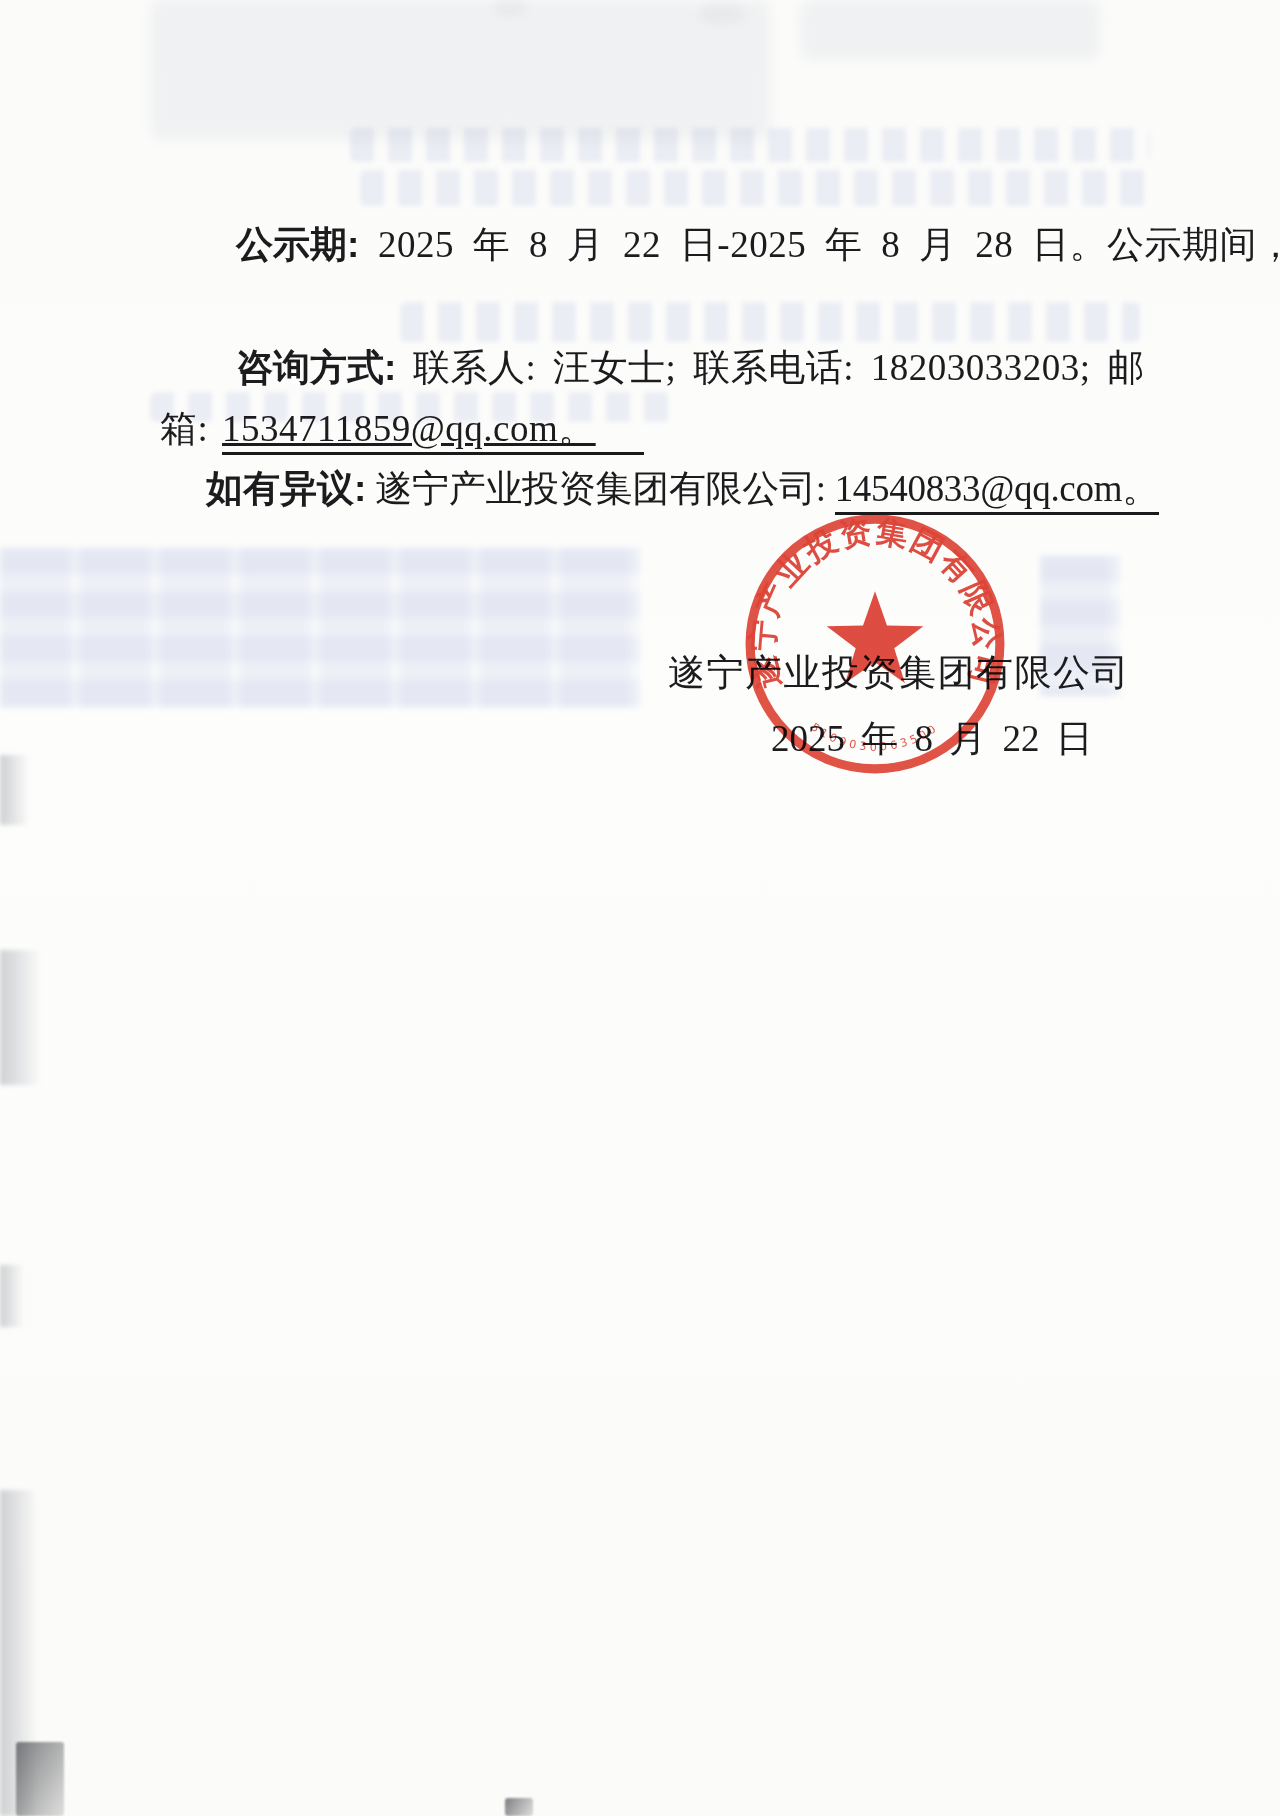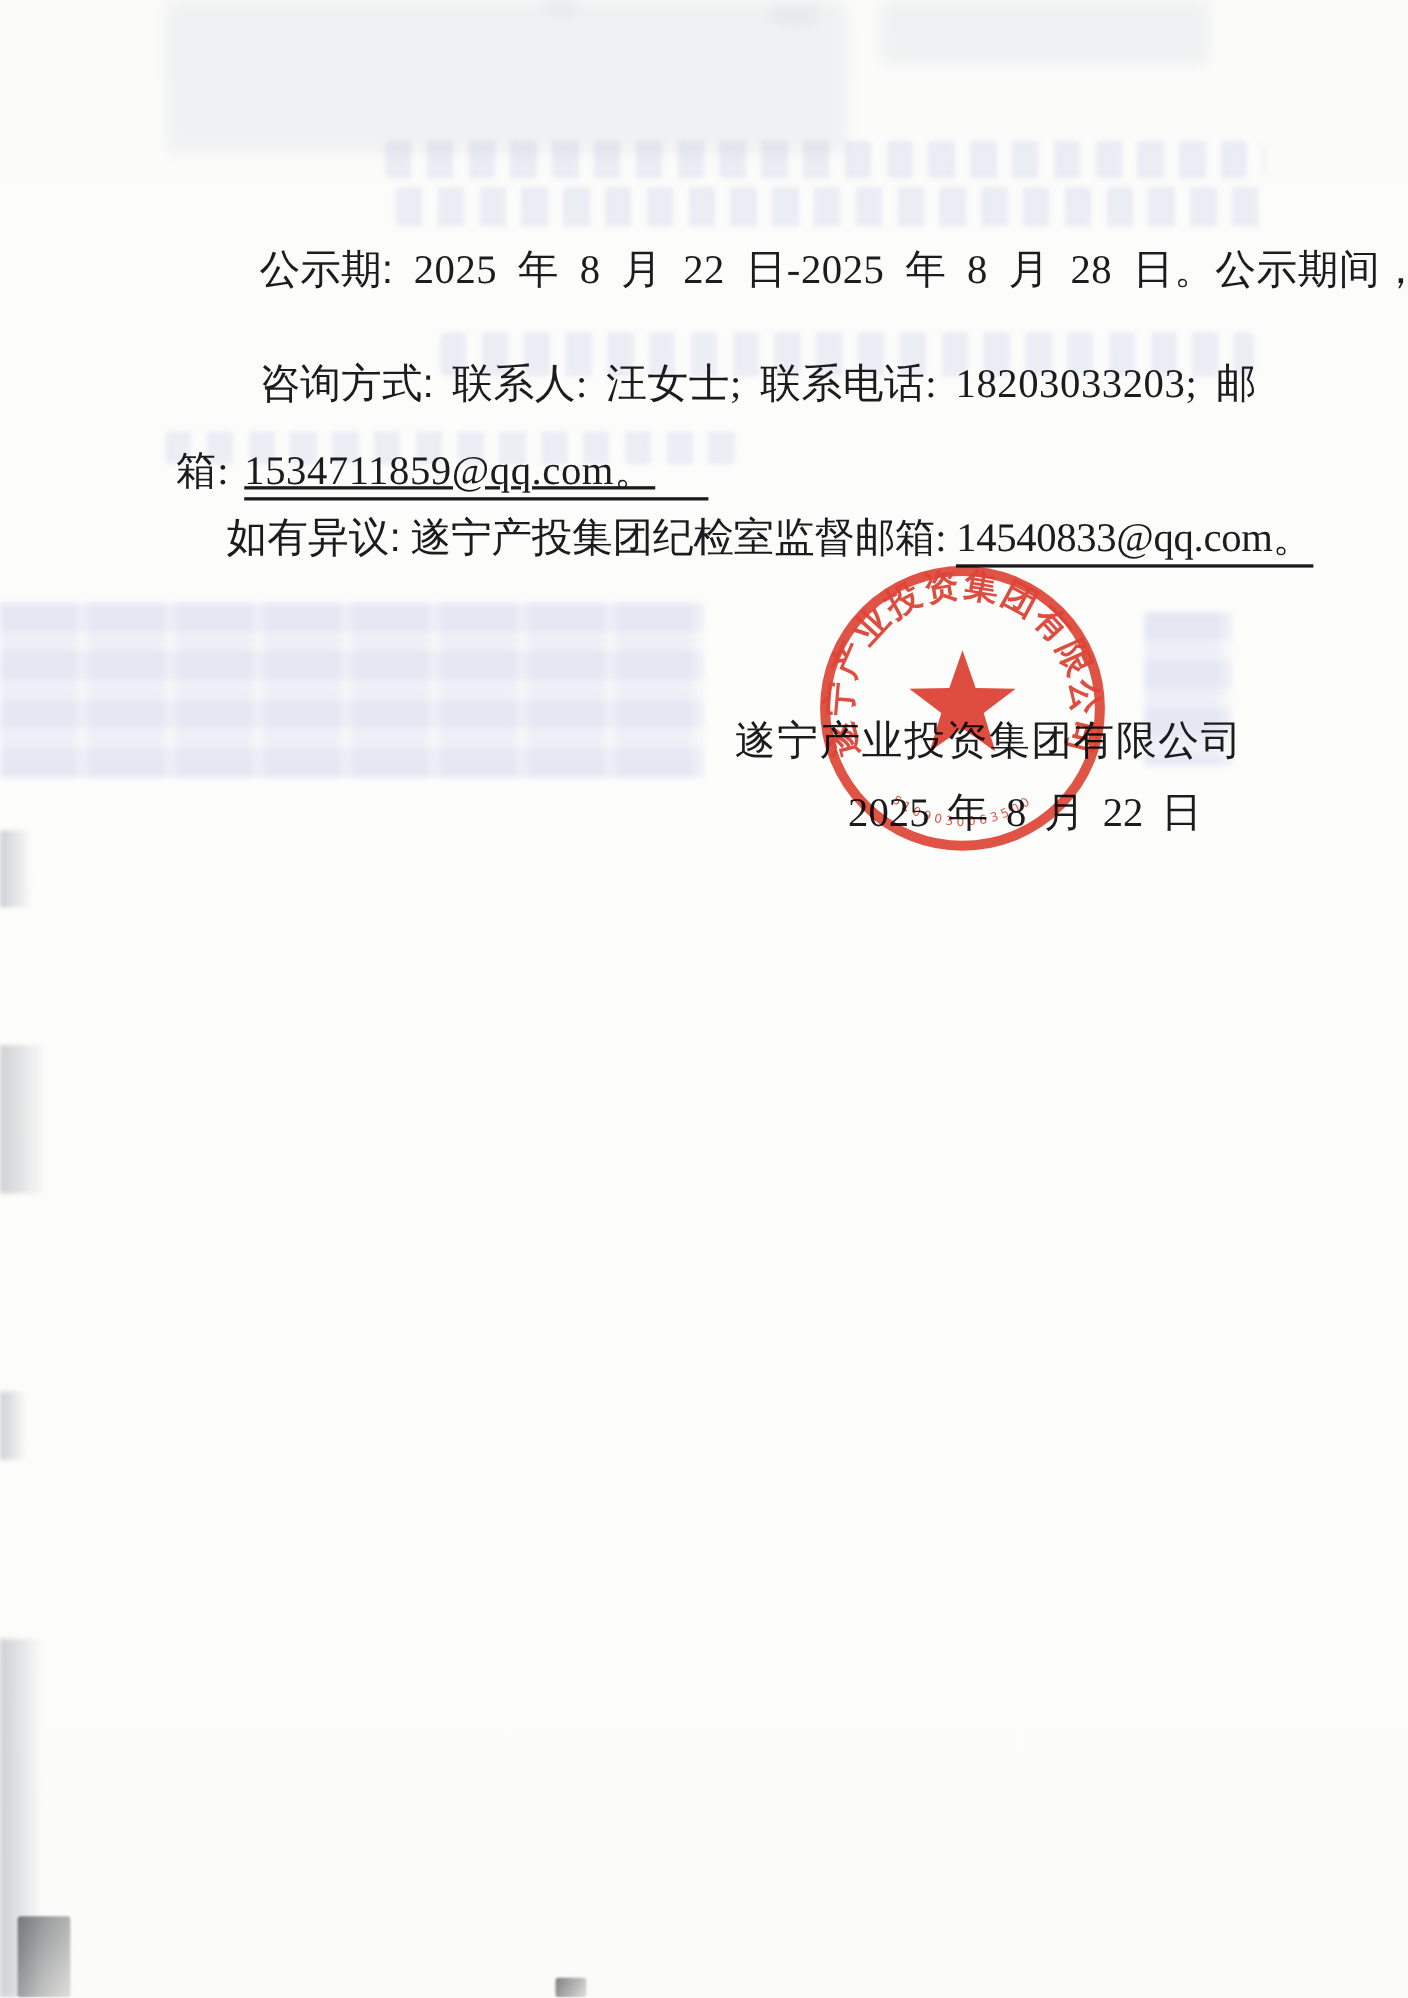--- a/index.html
+++ b/index.html
@@ -11,25 +11,25 @@
   }
   .page{position:absolute;inset:0;background:linear-gradient(180deg,#fbfbfa 0%,#fdfdfc 40%,#fbfbf9 100%);}
   
   .line{
     position:absolute;left:160px;width:990px;height:46px;
     font-size:37px;line-height:46px;white-space:nowrap;
     letter-spacing:.5px;
   }
   .lbl{
     font-family:"Liberation Sans","DejaVu Sans",sans-serif;
-    font-weight:400;letter-spacing:0;
+    font-weight:700;letter-spacing:0;
   }
   .l1{top:222px;padding-left:76px;word-spacing:9px;}
   .l2{top:285px;}
-  .l3{top:326px;padding-left:76px;word-spacing:7px;}
+  .l3{top:345px;padding-left:76px;word-spacing:7px;}
   .l4{top:406px;word-spacing:4px;}
   .l5{top:466px;padding-left:46px;letter-spacing:-0.3px;}
   .u{border-bottom:3px solid #1b1b1d;padding-bottom:3px;}
   .u-ext{padding-right:48px;text-decoration:underline;}
   .sign-company{position:absolute;left:668px;top:648px;font-size:37px;letter-spacing:1.5px;white-space:nowrap;}
   .sign-date{position:absolute;left:735px;top:714px;font-size:37px;word-spacing:7px;white-space:nowrap;margin-left:36px;}
   
   .stamp{
     position:absolute;left:743px;top:512px;width:264px;height:264px;
     mix-blend-mode:multiply;opacity:.92;
@@ -72,21 +72,21 @@
   <div class="art ghost-blot" style="left:495px;top:0;width:30px;height:14px;"></div>
   <div class="art ghost-blot" style="left:700px;top:6px;width:44px;height:16px;"></div>
 
   <div class="line l1"><span class="lbl">公示期:</span> <span>2025 年 8 月 22 日-2025 年 8 月 28 日。公示期间，</span></div>
 
 
   <div class="line l3"><span class="lbl">咨询方式:</span> <span>联系人: 汪女士; 联系电话: 18203033203; 邮</span></div>
 
   <div class="line l4"><span>箱: </span><span class="u u-ext">1534711859@qq.com。</span></div>
 
-  <div class="line l5"><span class="lbl">如有异议:</span> <span>遂宁产投集团纪检室监督邮箱:</span> <span class="u">14540833@qq.com。</span></div>
+  <div class="line l5"><span class="lbl">如有异议:</span> <span>遂宁产业投资集团有限公司:</span> <span class="u">14540833@qq.com。</span></div>
 
   <div class="sign-company">遂宁产业投资集团有限公司</div>
   <div class="sign-date">2025 年 8 月 22 日</div>
 
   <div class="stamp">
     <svg width="264" height="264" viewBox="0 0 260 260">
       <circle cx="130" cy="130" r="123" fill="none" stroke="#dc3425" stroke-width="9" opacity="0.92"></circle>
       <defs>
         <path id="arcTop" d="M 39.4,172.3 A 100,100 0 1 1 220.6,172.3" fill="none"></path>
         <path id="arcBottom" d="M 55.8,204.2 A 105,105 0 0 0 204.2,204.2" fill="none"></path>

